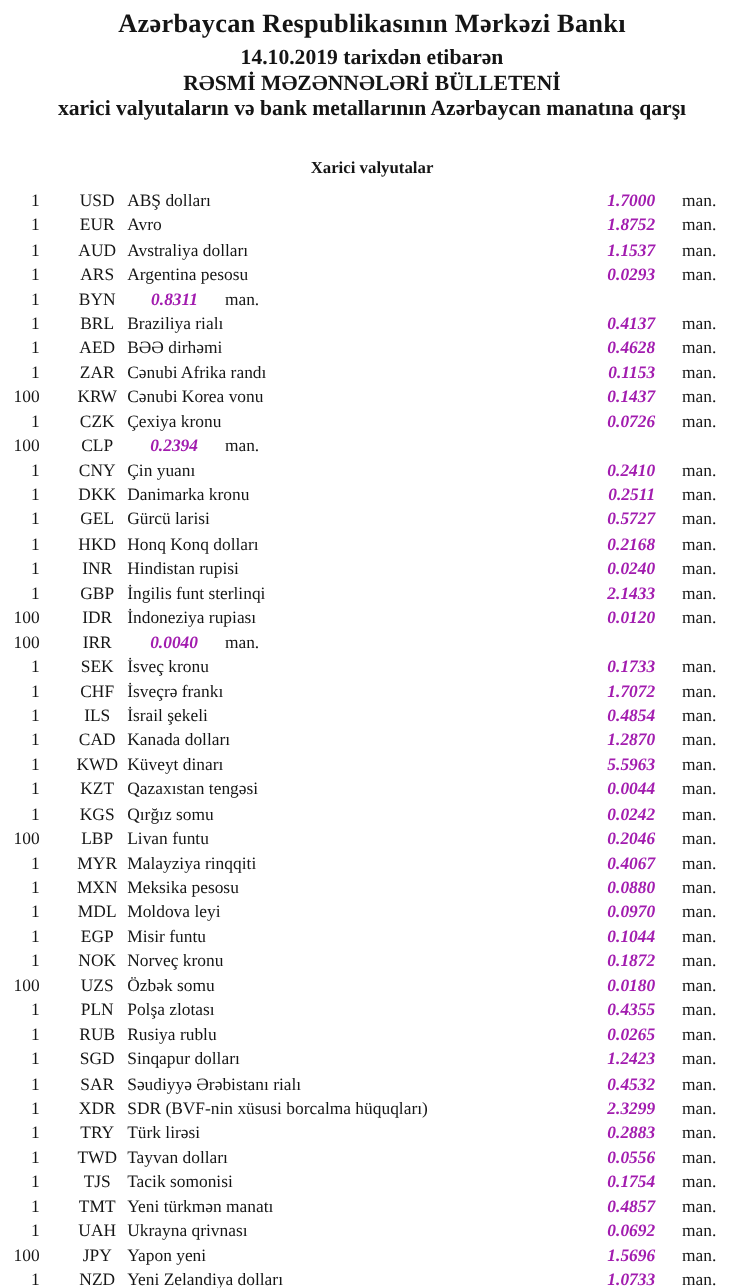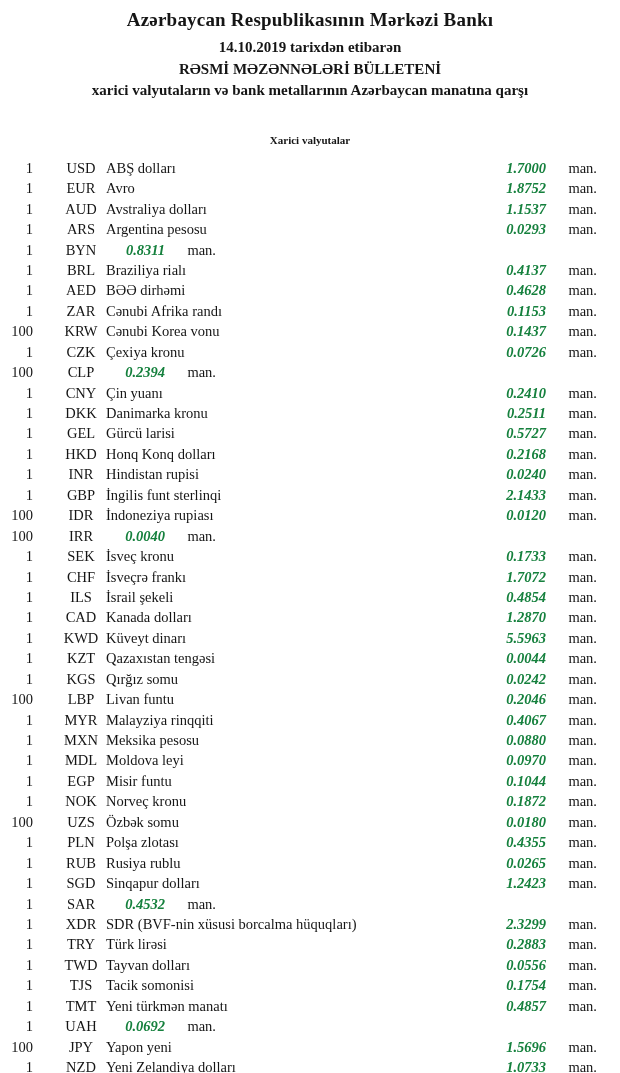--- a/index.html
+++ b/index.html
@@ -12,54 +12,54 @@
   }
   .page {
     width: 620px; height: 1073px;
     background: #ffffff;
     padding-top: 7px;
     position: relative;
     overflow: hidden;
   }
   .header { text-align: center; }
   .title {
-    font-size: 19px;
+    font-size: 22px;
     font-weight: bold;
     line-height: 25px;
     margin-bottom: 5px;
     letter-spacing: 0.2px;
   }
   .sub-line {
-    font-size: 15px;
+    font-size: 18px;
     font-weight: bold;
     line-height: 21.6px;
   }
   .section-title {
     text-align: center;
-    font-size: 11px;
+    font-size: 14px;
     font-weight: bold;
     line-height: 21px;
     margin-top: 28px;
   }
   .rows { margin-top: 7px; }
   .row {
     display: flex;
     align-items: baseline;
     height: 20.45px;
     font-size: 14.5px;
     line-height: 20.45px;
     white-space: nowrap;
   }
   .qty   { width: 33px;  flex: none; text-align: right; }
   .code  { width: 44px;  flex: none; text-align: center; margin-left: 26px; }
   .name  { flex: 1 1 auto; margin-left: 3px; overflow: hidden; }
   .rate  {
     width: 62px; flex: none; text-align: right;
     font-weight: bold; font-style: italic;
-    color: #15803d;
+    color: #a21caf;
   }
   .unit  { width: 38px; flex: none; text-align: right; margin-left: 13px; margin-right: 23px; }
 </style>
 </head>
 <body>
 
 <div class="page">
   <div class="header">
     <div class="title">Azərbaycan Respublikasının Mərkəzi Bankı</div>
     <div class="sub-line">14.10.2019 tarixdən etibarən</div>
@@ -351,20 +351,21 @@
     <span class="qty">1</span>
     <span class="code">SGD</span>
     <span class="name">Sinqapur dolları</span>
     <span class="rate">1.2423</span>
     <span class="unit">man.</span>
   </div>
 
   <div class="row">
     <span class="qty">1</span>
     <span class="code">SAR</span>
+    <span class="name">Səudiyyə Ərəbistanı rialı</span>
     <span class="rate">0.4532</span>
     <span class="unit">man.</span>
   </div>
 
   <div class="row">
     <span class="qty">1</span>
     <span class="code">XDR</span>
     <span class="name">SDR (BVF-nin xüsusi borcalma hüquqları)</span>
     <span class="rate">2.3299</span>
     <span class="unit">man.</span>
@@ -398,20 +399,21 @@
     <span class="qty">1</span>
     <span class="code">TMT</span>
     <span class="name">Yeni türkmən manatı</span>
     <span class="rate">0.4857</span>
     <span class="unit">man.</span>
   </div>
 
   <div class="row">
     <span class="qty">1</span>
     <span class="code">UAH</span>
+    <span class="name">Ukrayna qrivnası</span>
     <span class="rate">0.0692</span>
     <span class="unit">man.</span>
   </div>
 
   <div class="row">
     <span class="qty">100</span>
     <span class="code">JPY</span>
     <span class="name">Yapon yeni</span>
     <span class="rate">1.5696</span>
     <span class="unit">man.</span>

